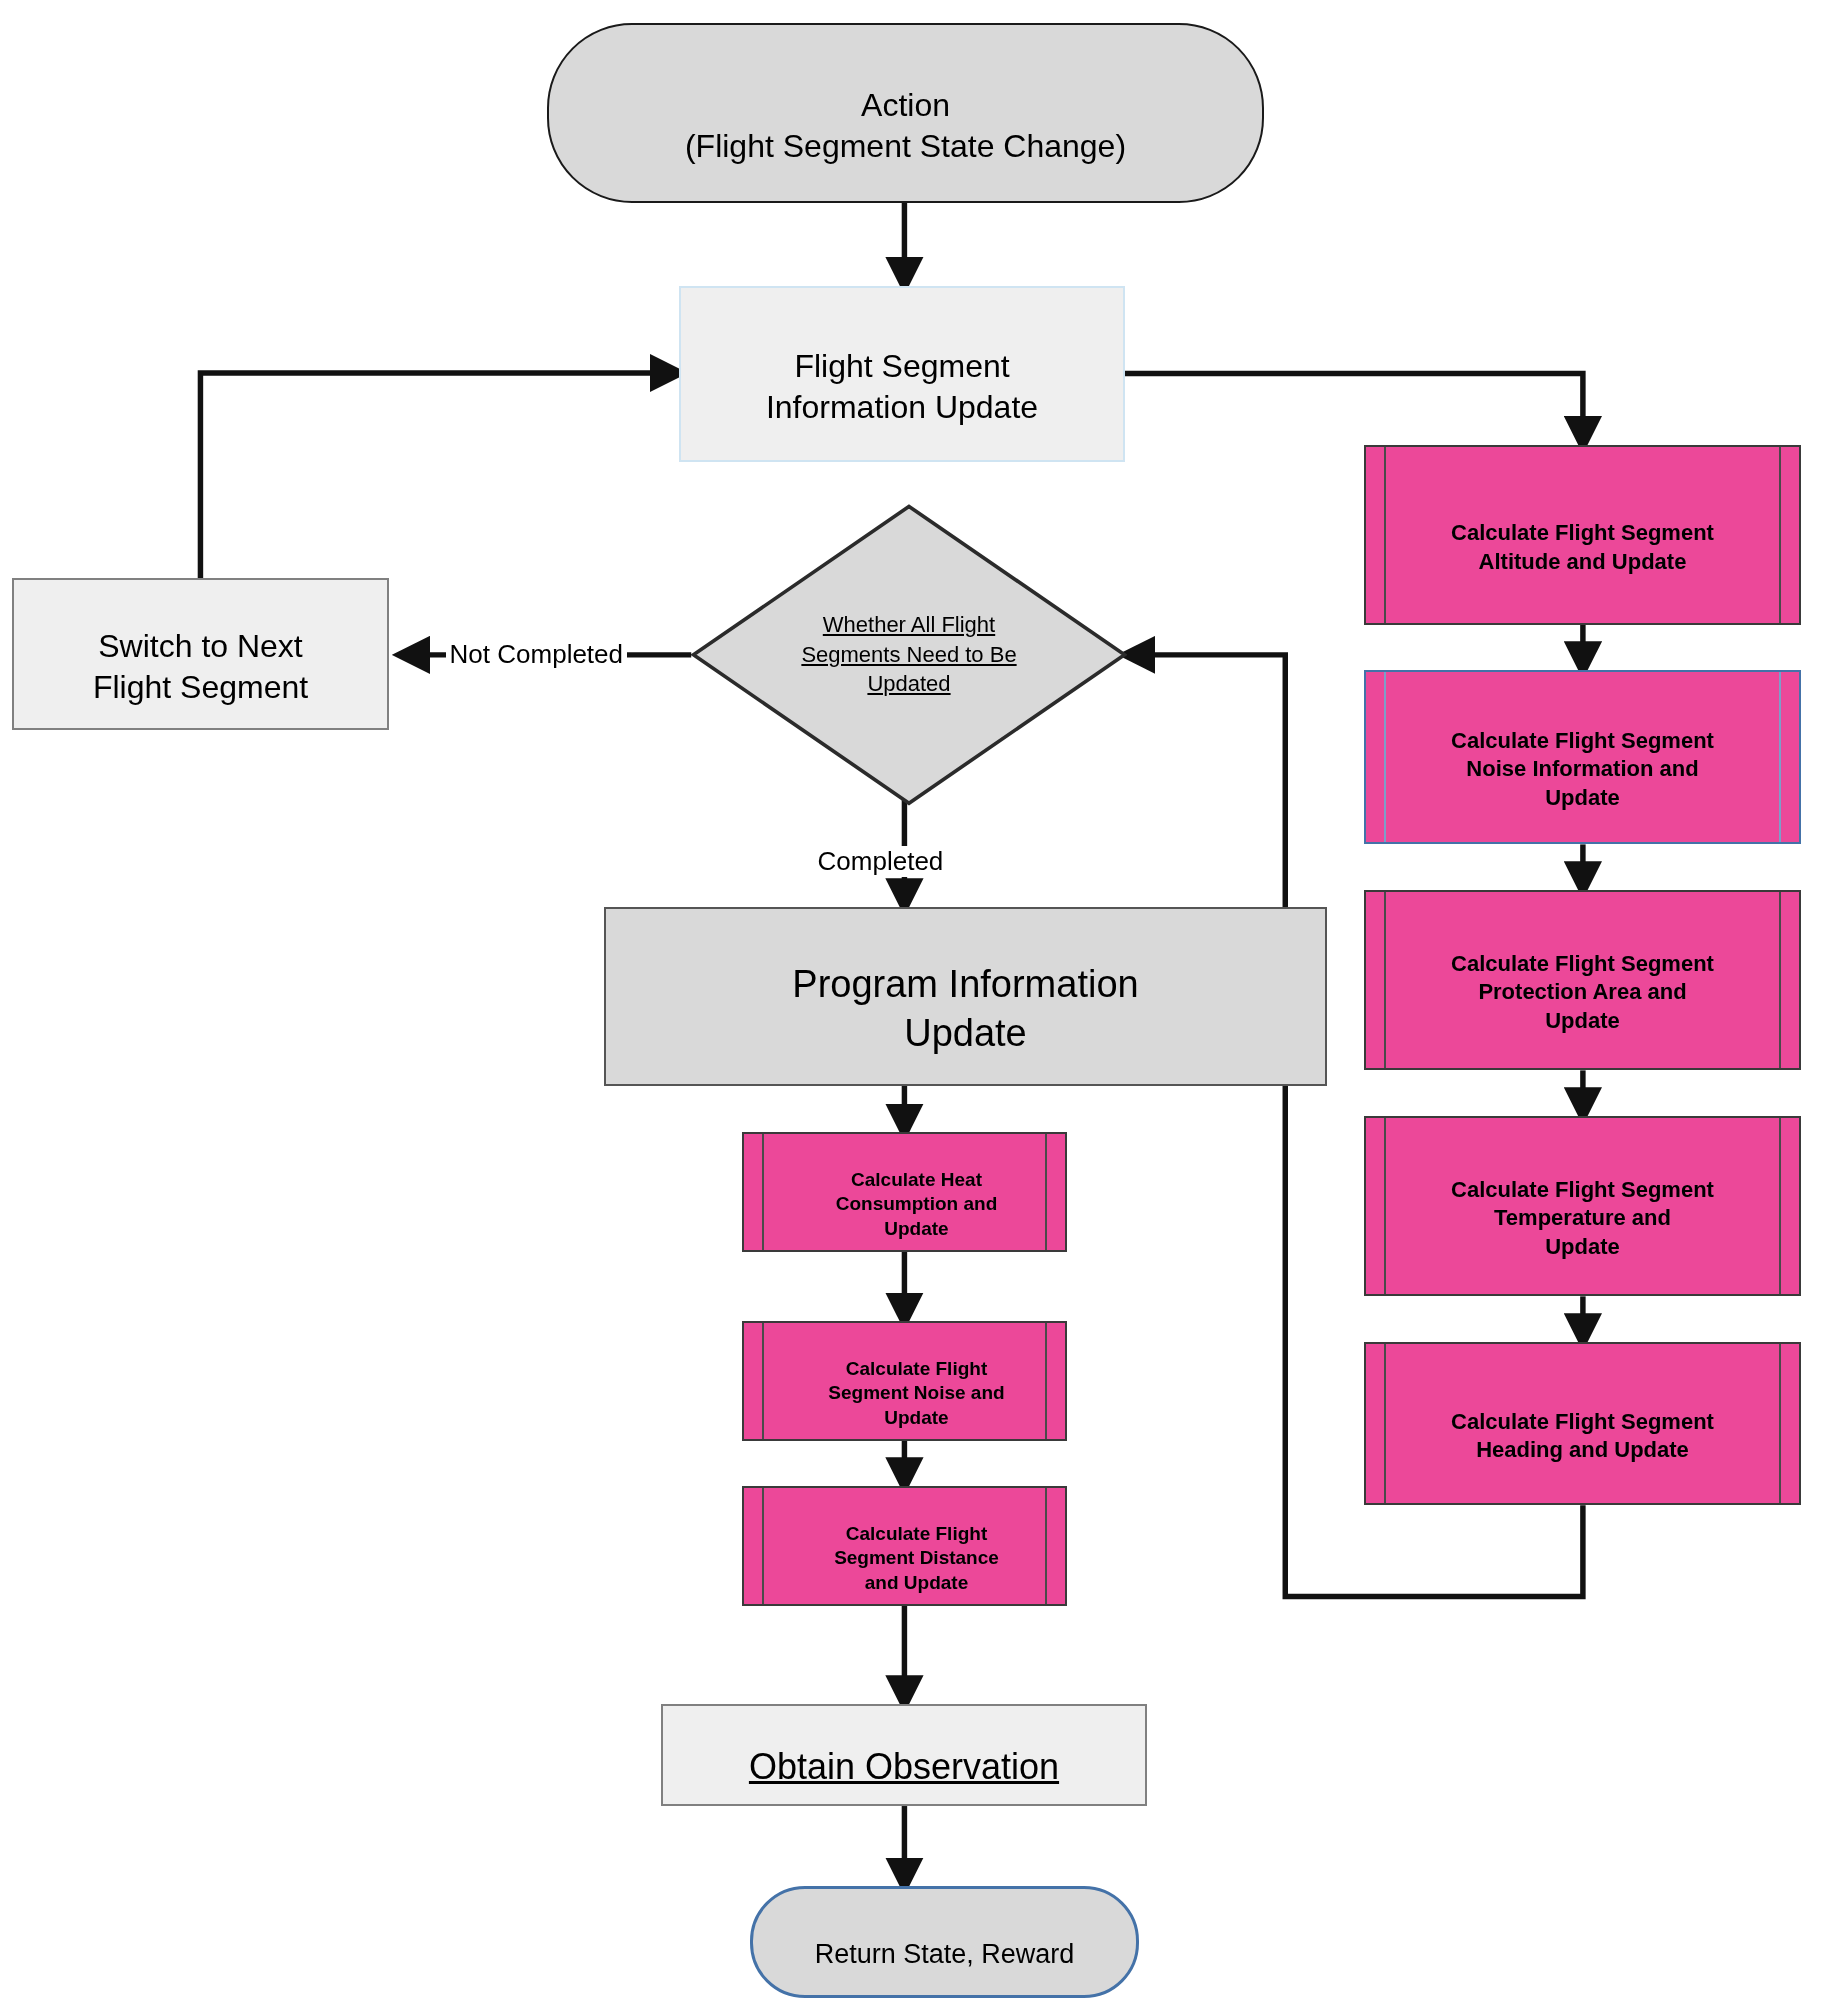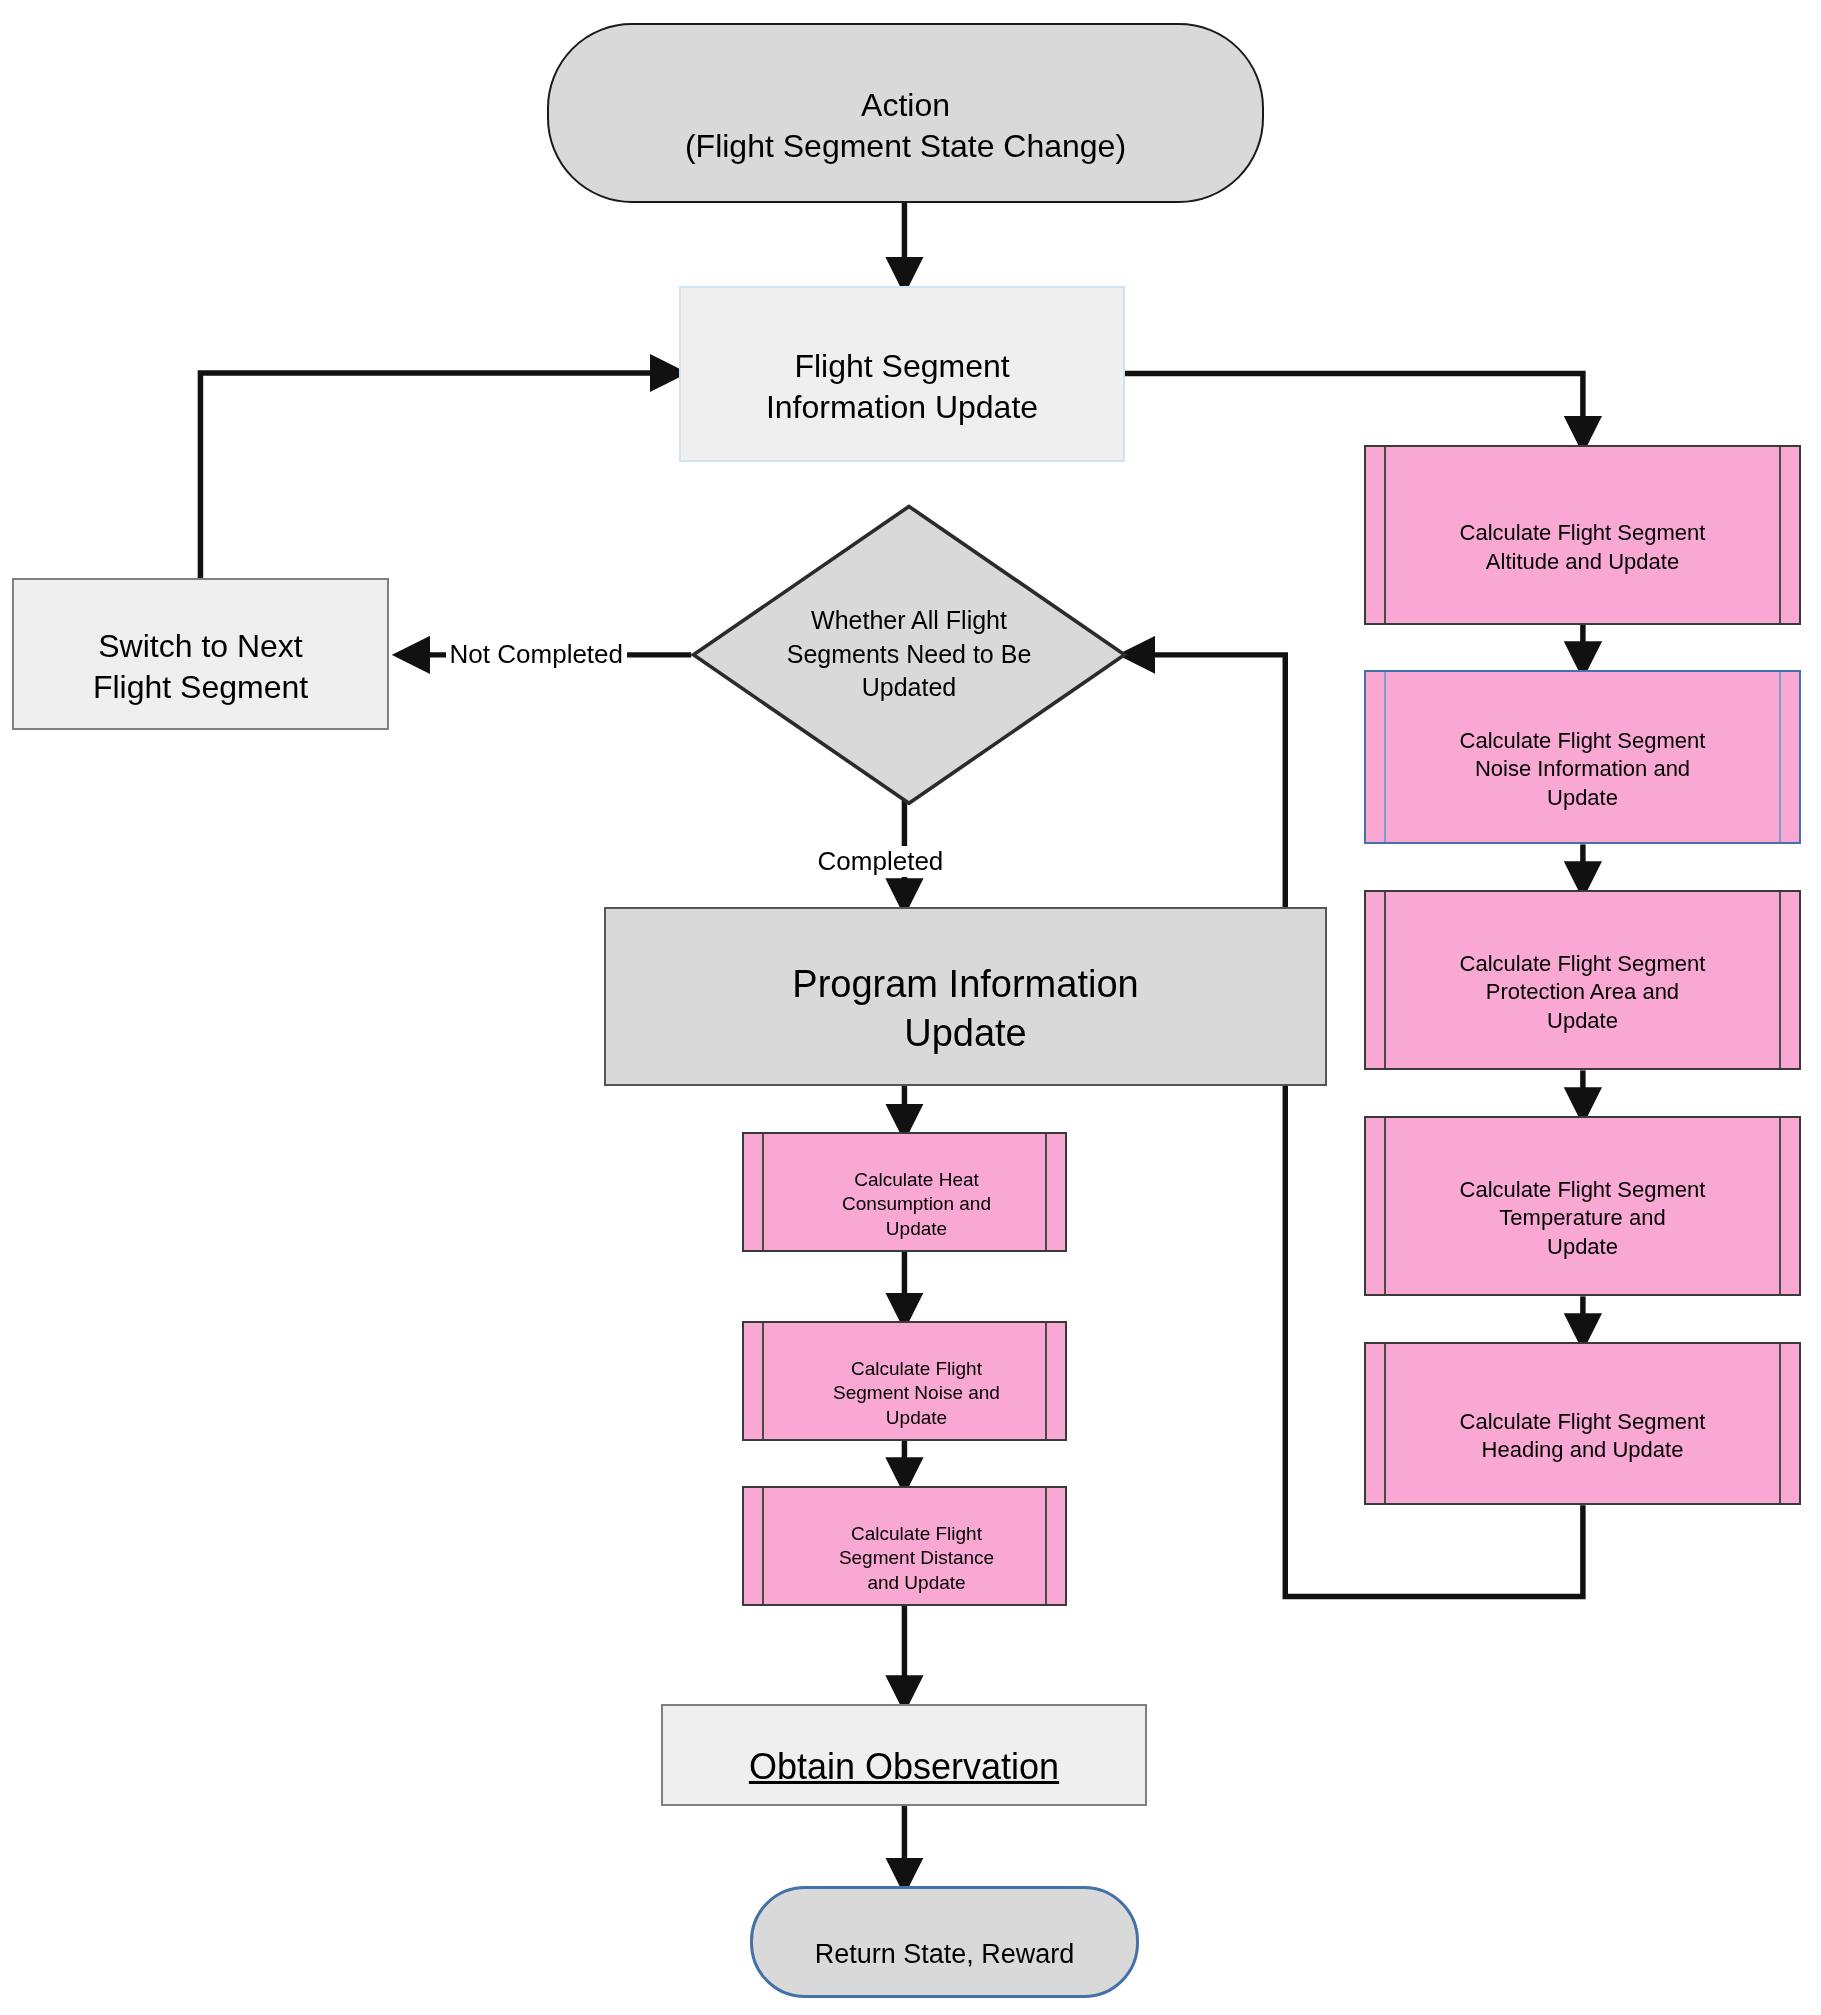--- a/index.html
+++ b/index.html
@@ -70,23 +70,24 @@
     font-size: 38px;
   }
   .process.highlight {
     background: #efefef;
     border: 2.4px solid #cfe4f2;
     font-size: 32px;
   }
 
   
   .subroutine {
-    background: #f9a8d4;
+    background: #ec4899;
     border: 2.4px solid #3a3a3a;
     font-size: 22px;
+    font-weight: bold;
   }
   .subroutine.blue {
     border: 2.4px solid #4472a8;
   }
   .subroutine .rail {
     position: absolute;
     top: 0;
     bottom: 0;
     width: 2.4px;
     background: #4a4a4a;
@@ -101,23 +102,24 @@
     background: transparent;
     border: none;
   }
   .decision .dshape {
     position: absolute;
     left: 0; top: 0; right: 0; bottom: 0;
   }
   .decision .dlabel {
     position: relative;
     z-index: 2;
-    font-size: 25px;
+    font-size: 22px;
     line-height: 1.35;
     width: 62%;
+    text-decoration: underline;
   }
 
   
   .edge-label {
     position: absolute;
     font-size: 26px;
     color: #000000;
     background: #ffffff;
     padding: 0 3.6px;
     white-space: nowrap;

